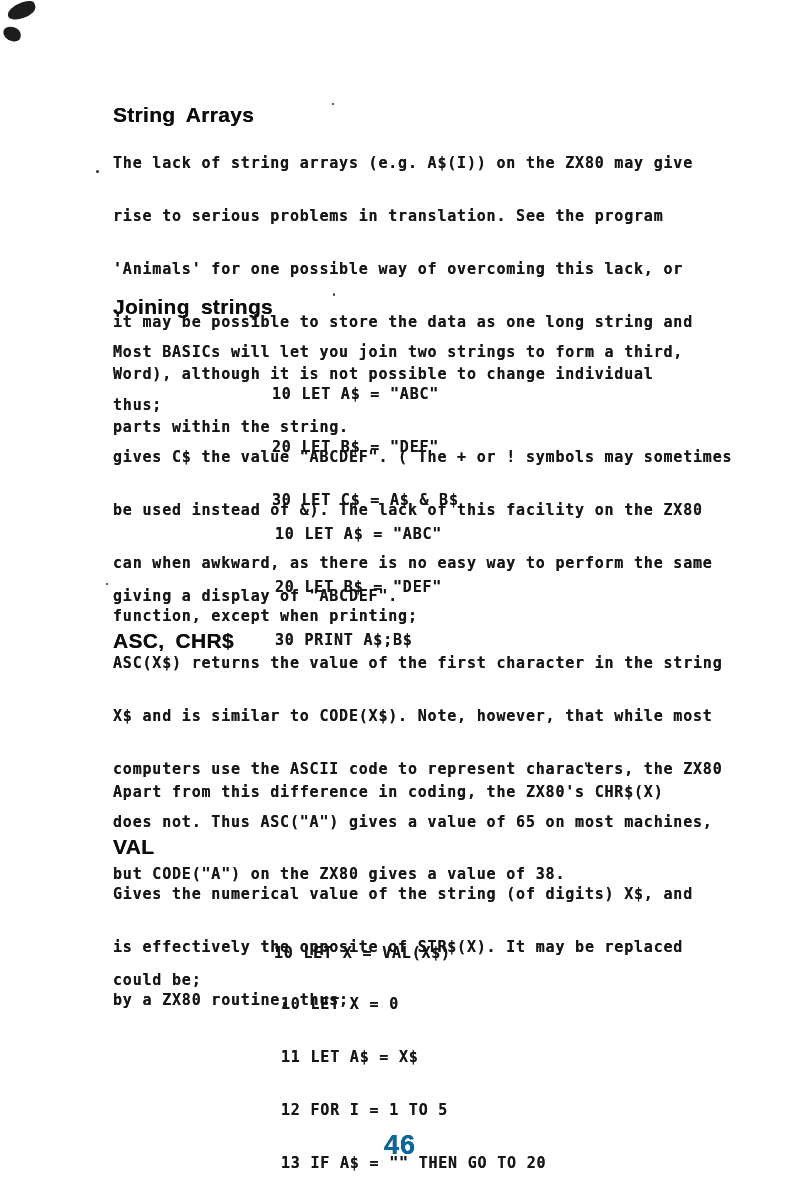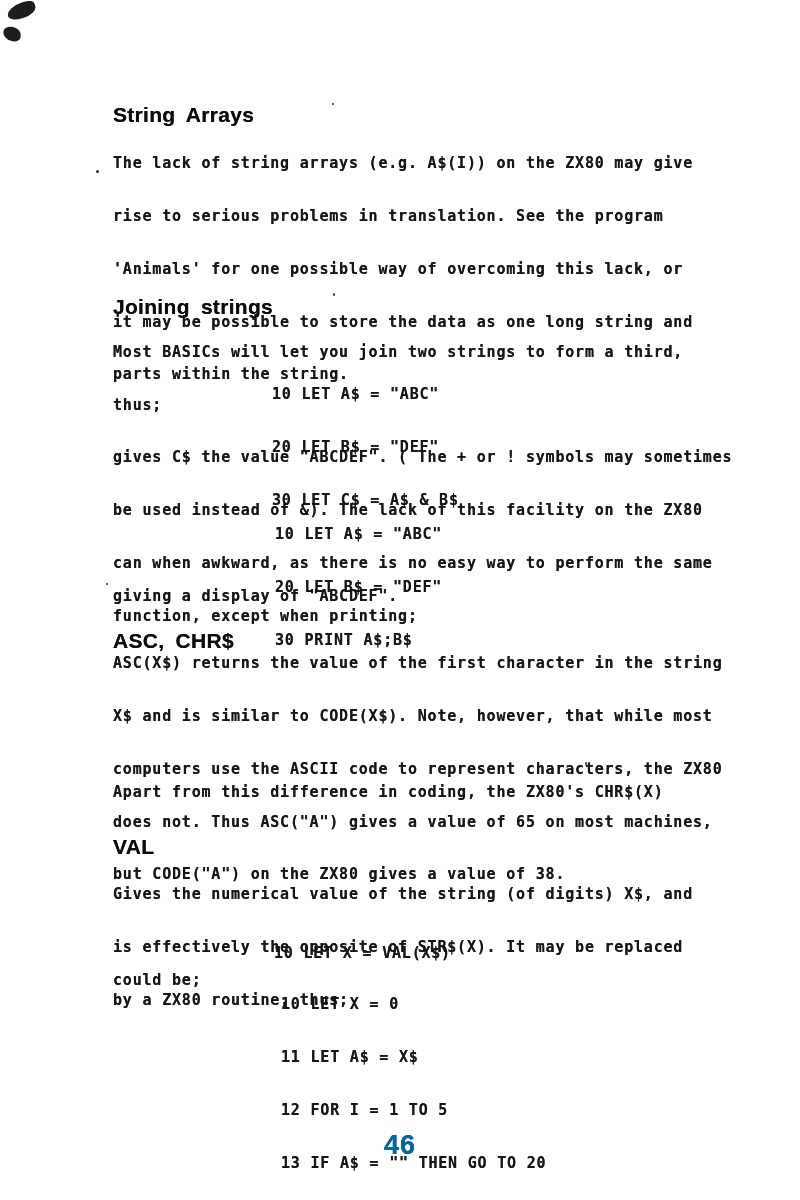--- a/index.html
+++ b/index.html
@@ -75,20 +75,21 @@
   <div class="speck" style="left:106px;top:583px;width:2px;height:2px"></div>
   <div class="speck" style="left:585px;top:762px;width:2px;height:3px"></div>
   <div class="speck" style="left:537px;top:946px;width:2px;height:2px"></div>
 
   <h2 class="sec heading" style="top:86px">String Arrays</h2>
   <div class="sec body-text" style="top:120px">
     <div class="ln">The lack of string arrays (e.g. A$(I)) on the ZX80 may give</div>
     <div class="ln">rise to serious problems in translation. See the program</div>
     <div class="ln">'Animals' for one possible way of overcoming this lack, or</div>
     <div class="ln">it may be possible to store the data as one long string and</div>
+    <div class="ln">Word), although it is not possible to change individual</div>
     <div class="ln">parts within the string.</div>
   </div>
 
   <h2 class="sec heading" style="top:278px">Joining strings</h2>
   <div class="sec body-text" style="top:309px">
     <div class="ln">Most BASICs will let you join two strings to form a third,</div>
     <div class="ln">thus;</div>
   </div>
   <div class="sec body-text code1" style="top:351px">
     <div class="ln">10 LET A$ = "ABC"</div>

